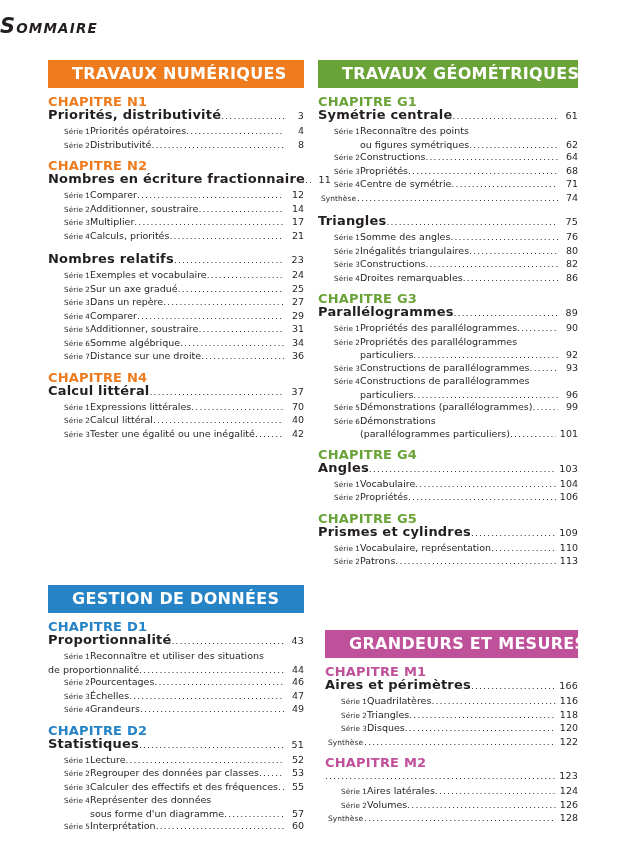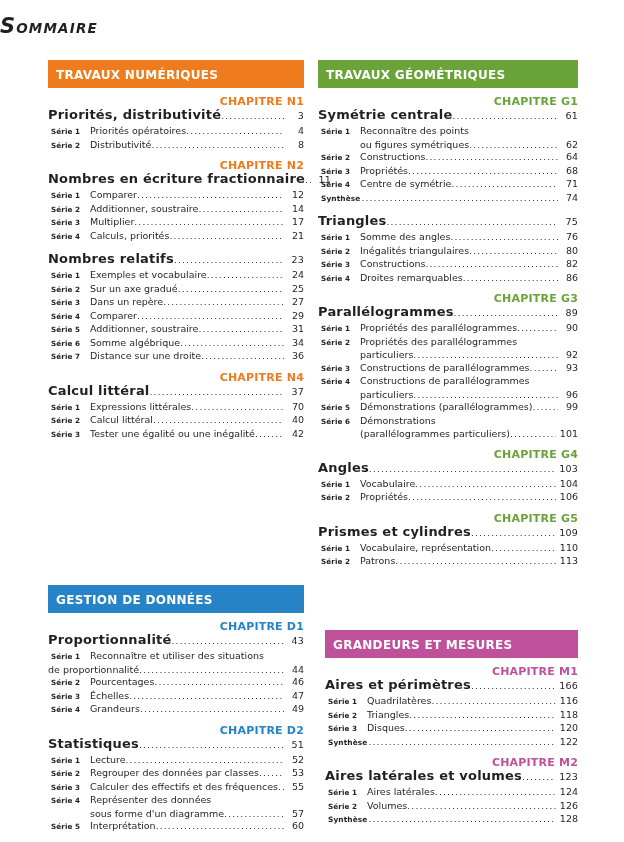--- a/index.html
+++ b/index.html
@@ -14,33 +14,33 @@
   .title-cap  { font-size:21px; }
   .title-rest { font-size:13.5px; letter-spacing:1.2px; }
 
   .toc-section { position:absolute; }
   .pos-nw { left:48px;  top:60px;  width:256px; }
   .pos-ne { left:318px; top:60px;  width:260px; }
   .pos-sw { left:48px;  top:585px; width:256px; }
   .pos-se { left:325px; top:630px; width:253px; }
 
   .section-header { background:var(--c); padding:4px 6px 5px 8px; }
-  .section-title  { color:#ffffff; font-weight:bold; font-size:12px; letter-spacing:0.3px; white-space:nowrap; }
+  .section-title  { color:#ffffff; font-weight:bold; font-size:16px; letter-spacing:0.3px; white-space:nowrap;margin-left:16px; }
 
   .chapter { margin-top:8px; }
   .chapter-code {
-    font-size:11px; font-weight:bold; color:var(--c);
-    line-height:11px; letter-spacing:0.2px;text-align:right;
+    font-size:13px; font-weight:bold; color:var(--c);
+    line-height:11px; letter-spacing:0.2px;
   }
   .row { display:flex; align-items:baseline; }
   .title-row { font-weight:bold; font-size:13px; line-height:15px; letter-spacing:0.2px; margin-bottom:1px; }
   .entry-row { font-size:9.5px; line-height:12.5px; font-weight:normal; }
   .e-label {
     flex:none; width:39px; padding-left:3px;
-    font-size:7.2px; font-weight:bold; letter-spacing:0.1px;
+    font-size:7.2px; font-weight:normal; letter-spacing:0.1px;text-align:right;
   }
   .e-label.synth { width:auto; padding-right:1px; font-size:7.4px; }
   .e-text { white-space:nowrap; }
   .spacer { flex:none; width:42px; }
   .spacer.flush { width:0; }
   .leader {
     flex:1 1 auto; min-width:6px; overflow:hidden; white-space:nowrap;
     font-weight:normal; font-size:9px; letter-spacing:1.2px; color:#231f20;
   }
   .leader::after { content:"......................................................................................................................................................"; }
@@ -483,21 +483,20 @@
           </div>
           <div class="row entry-row">
             <span class="e-label synth">Synthèse</span>
             <span class="leader"></span>
             <span class="pnum">122</span>
           </div>
         </div>
         <div class="chapter">
           <div class="chapter-code">CHAPITRE M2</div>
           <div class="row title-row">
-            <span class="e-text">Aires latérales et volumes</span>
             <span class="leader"></span>
             <span class="pnum">123</span>
           </div>
           <div class="row entry-row">
             <span class="e-label">Série 1</span>
             <span class="e-text">Aires latérales</span>
             <span class="leader"></span>
             <span class="pnum">124</span>
           </div>
           <div class="row entry-row">

